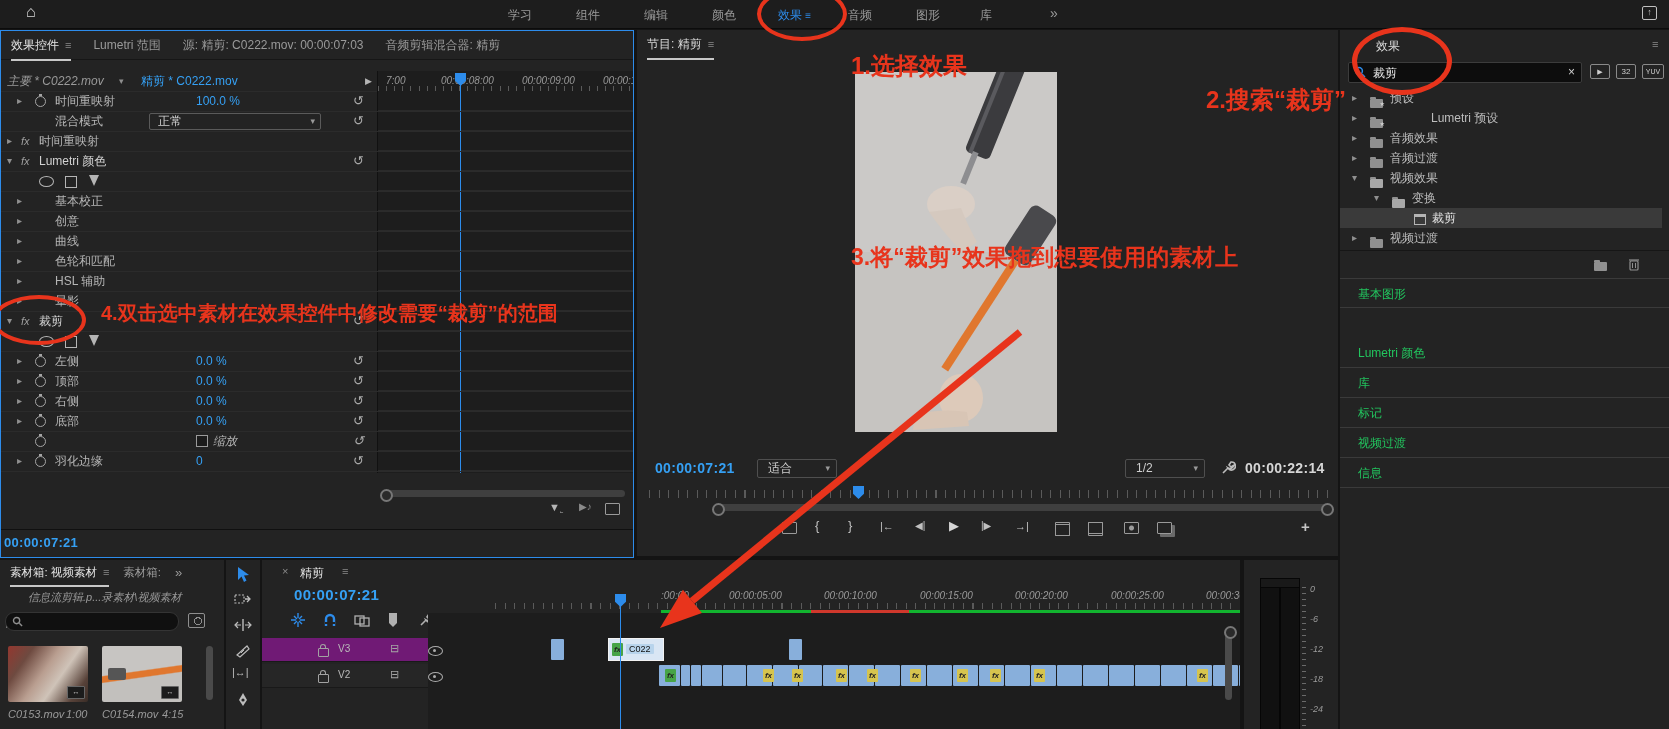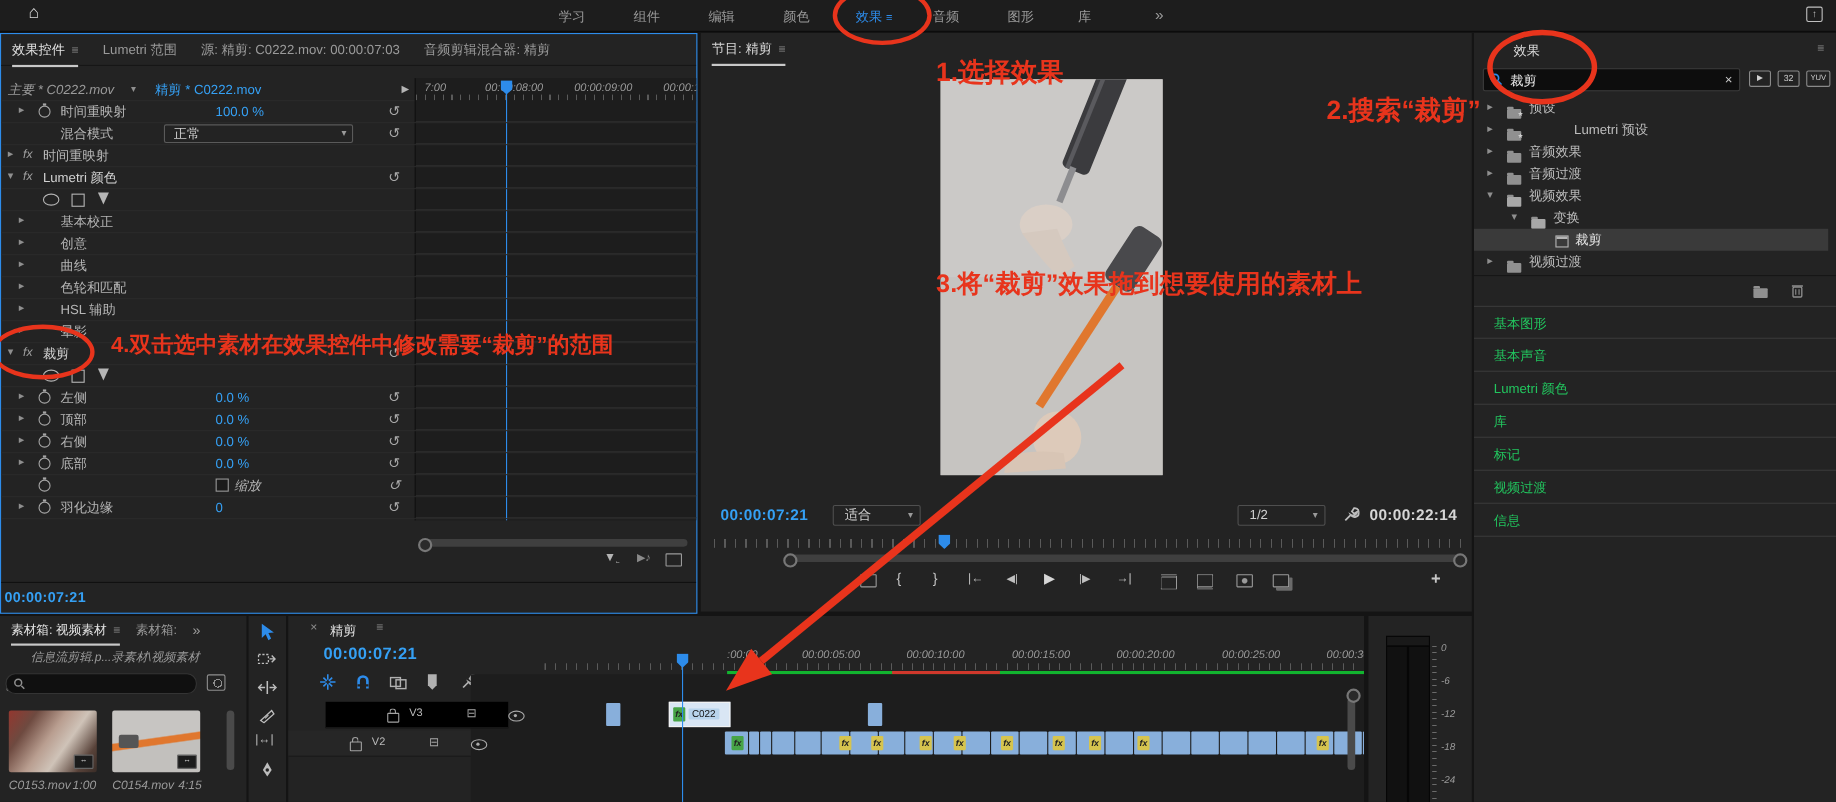--- a/index.html
+++ b/index.html
@@ -304,21 +304,20 @@
     <div class="abs" style="left:0;top:220px;width:329px;height:1px;background:#161616;"></div>
     <span class="fold abs" style="left:254px;top:230px;"></span>
     <svg class="ic abs" style="left:288px;top:227px;" width="12" height="14" viewBox="0 0 12 14">
         <rect x="2" y="4" width="8" height="9" rx="1" fill="none" stroke="#8f8f8f" stroke-width="1.2"></rect>
         <line x1="1" y1="3" x2="11" y2="3" stroke="#8f8f8f" stroke-width="1.2"></line>
         <line x1="4.5" y1="6" x2="4.5" y2="11" stroke="#8f8f8f" stroke-width="1"></line>
         <line x1="7.5" y1="6" x2="7.5" y2="11" stroke="#8f8f8f" stroke-width="1"></line>
       </svg>
     
     <div class="btab" style="top:248px;border-top:1px solid #3a3a3a;"><span>基本图形</span></div>
-    <div class="btab" style="top:278px;"><span>基本声音</span></div>
     <div class="btab" style="top:308px;"><span>Lumetri 颜色</span></div>
     <div class="btab" style="top:338px;"><span>库</span></div>
     <div class="btab" style="top:368px;"><span>标记</span></div>
     <div class="btab" style="top:398px;"><span>视频过渡</span></div>
     <div class="btab" style="top:428px;"><span>信息</span></div>
   </div>
 
   <div class="panel" style="left:0;top:560px;width:224px;height:169px;">
     <div class="tabbar" style="height:24px;gap:14px;">
       <span class="tab on" style="font-size:11.5px;"><span>素材箱: 视频素材</span><span class="pmenu">≡</span></span>
@@ -408,21 +407,21 @@
       <span class="abs dim" style="left:778px;top:4px;font-size:10px;">00:00:30:00</span>
 
       <div class="ruler-ticks" style="left:67px;top:17px;width:745px;height:6px;"></div>
     </div>
 
     <div class="abs" style="left:399px;top:50px;width:615px;height:3px;background:var(--render-green,#12b42f);"></div>
     <div class="abs" style="left:549px;top:50px;width:98px;height:3px;background:var(--render-red,#d0382c);"></div>
 
     <div class="abs" style="left:166px;top:53px;width:812px;height:116px;background:#1d1d1d;"></div>
 
-    <div class="abs" style="left:0;top:78px;width:166px;height:23px;background:#000000;border-bottom:1px solid #191919;margin-left:34px;">
+    <div class="abs" style="left:0;top:78px;width:166px;height:23px;background:#701a75;border-bottom:1px solid #191919;">
       <span class="lock abs" style="left:56px;top:8px;"></span>
       <span class="abs trklbl" style="left:76px;top:5px;">V3</span>
       <span class="abs" style="left:128px;top:4px;color:#a5a5a5;font-size:11px;">⊟</span>
       <span class="eye abs" style="left:152px;top:7px;"></span>
     </div>
     <div class="abs" style="left:166px;top:78px;width:812px;height:23px;">
       <div class="clip" style="left:123px;width:13px;top:1px;height:21px;"></div>
       <div class="abs" style="left:180px;top:0;width:56px;height:23px;background:var(--clip-selected,#d9e6f4);border:1px solid #f2f2f2;box-sizing:border-box;">
         <span class="fxb g" style="left:3px;top:4px;">fx</span>
         <span class="abs" style="left:17px;top:5px;font-size:9px;color:#111;background:#b8d4ec;padding:0 3px;border-radius:1px;">C022</span>

